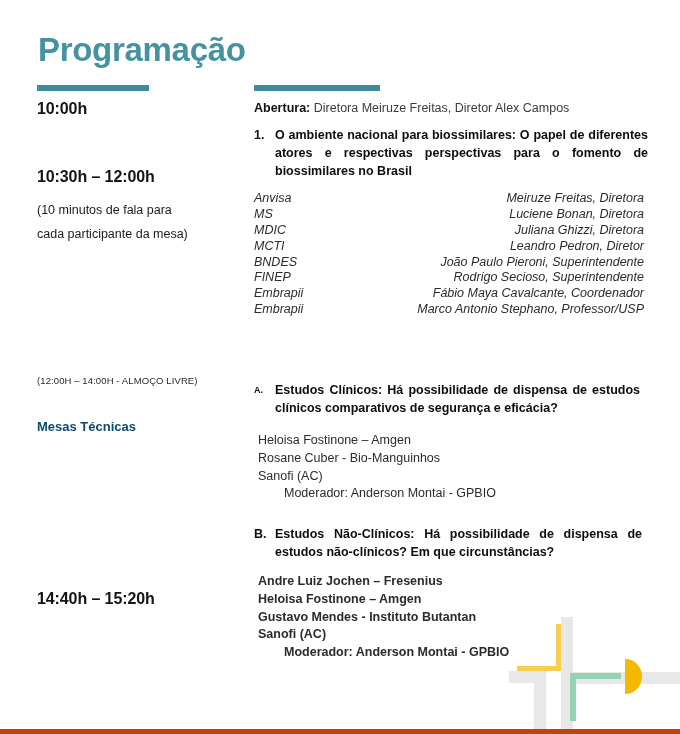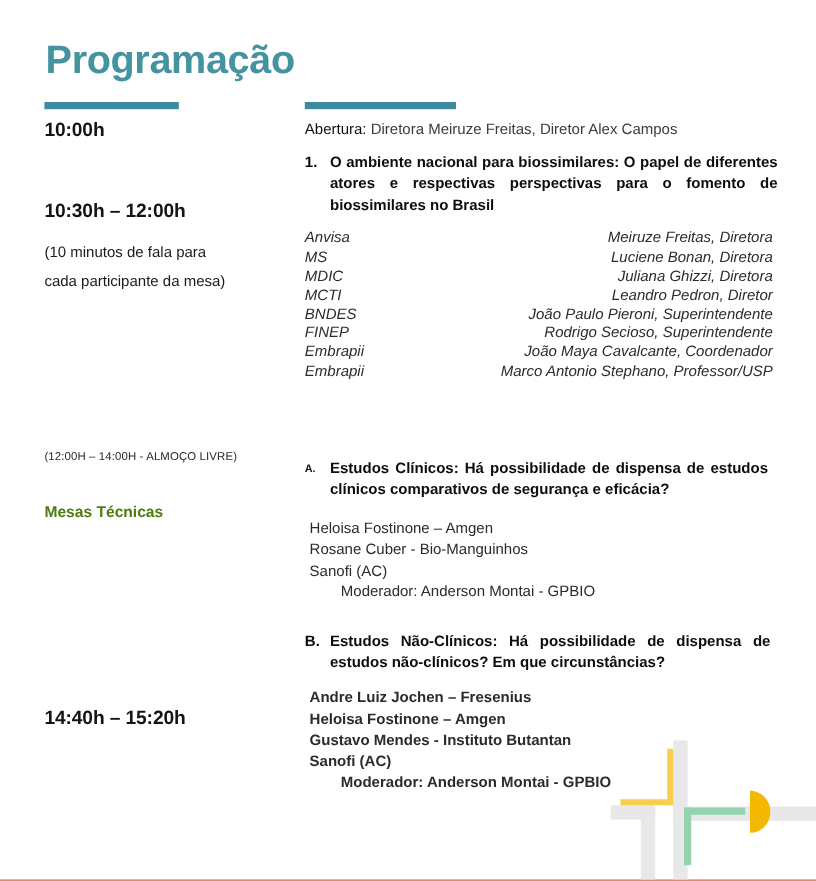--- a/index.html
+++ b/index.html
@@ -13,21 +13,21 @@
     color: #1a1a1a;
     -webkit-font-smoothing: antialiased;
   }
   #slide {
     position: relative;
     width: 680px;
     height: 734px;
     background: #ffffff;
     overflow: hidden;
     box-sizing: border-box;
-    border-bottom: 1px solid #c2410c;
+    border-bottom: 5px solid #c2410c;
   }
 
   
   .deco { position: absolute; }
   .deco-grey-v {
     left: 561px; top: 617px;
     width: 12px; height: 117px;
     background: #e8e8e8;
   }
   .deco-grey-h {
@@ -118,31 +118,31 @@
   }
   .lunch {
     font-size: 9.5px;
     color: #2a2a2a;
     letter-spacing: 0.1px;
     white-space: nowrap;
   }
   .section-head {
     font-size: 13px;
     font-weight: bold;
-    color: #4d7c0f;
+    color: #0c4a6e;
   }
 
   
   .opening {
     font-size: 12.5px;
     color: #3b3b3b;
     line-height: 1.35;
   }
   .opening .lead {
-    font-weight: normal;
+    font-weight: bold;
     color: #101010;
   }
 
   .numbered {
     display: flex;
     gap: 8px;
     font-size: 12.5px;
     font-weight: bold;
     color: #0d0d0d;
     line-height: 1.42;
@@ -257,21 +257,21 @@
         <tr>
           <td class="org">BNDES</td>
           <td class="name">João Paulo Pieroni, Superintendente</td>
         </tr>
         <tr>
           <td class="org">FINEP</td>
           <td class="name">Rodrigo Secioso, Superintendente</td>
         </tr>
         <tr>
           <td class="org">Embrapii</td>
-          <td class="name">João Maya Cavalcante, Coordenador</td>
+          <td class="name">Fábio Maya Cavalcante, Coordenador</td>
         </tr>
         <tr>
           <td class="org">Embrapii</td>
           <td class="name">Marco Antonio Stephano, Professor/USP</td>
         </tr>
       </tbody>
     </table>
   </div>
 
   <div class="col-right" style="top:382px; width:386px;">

